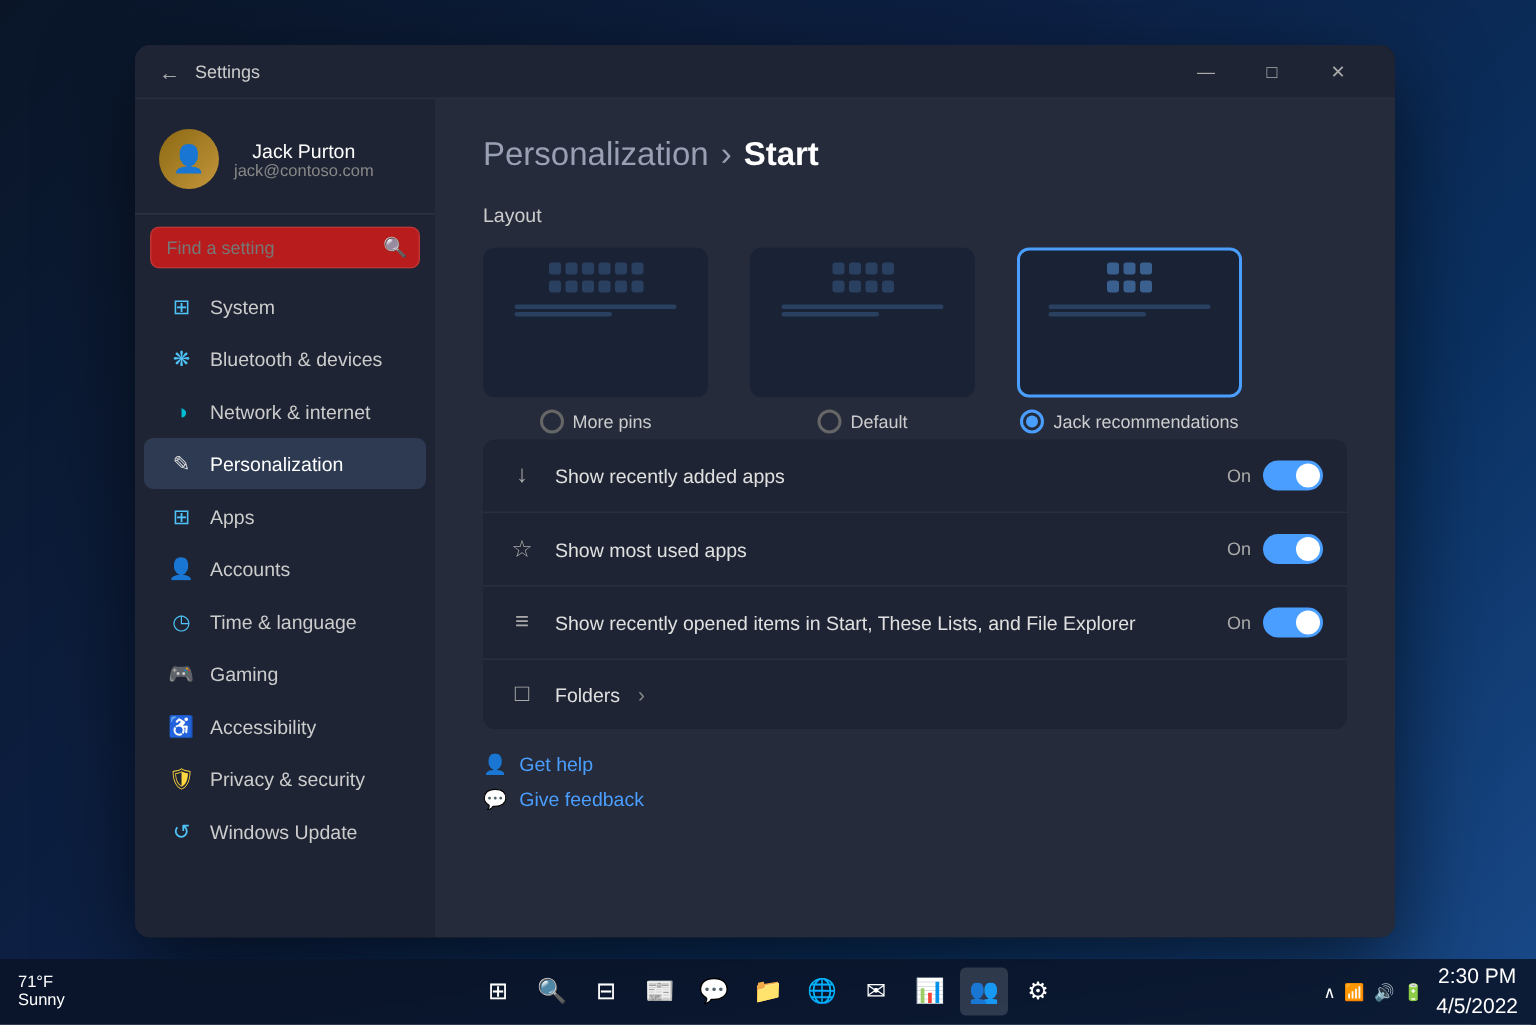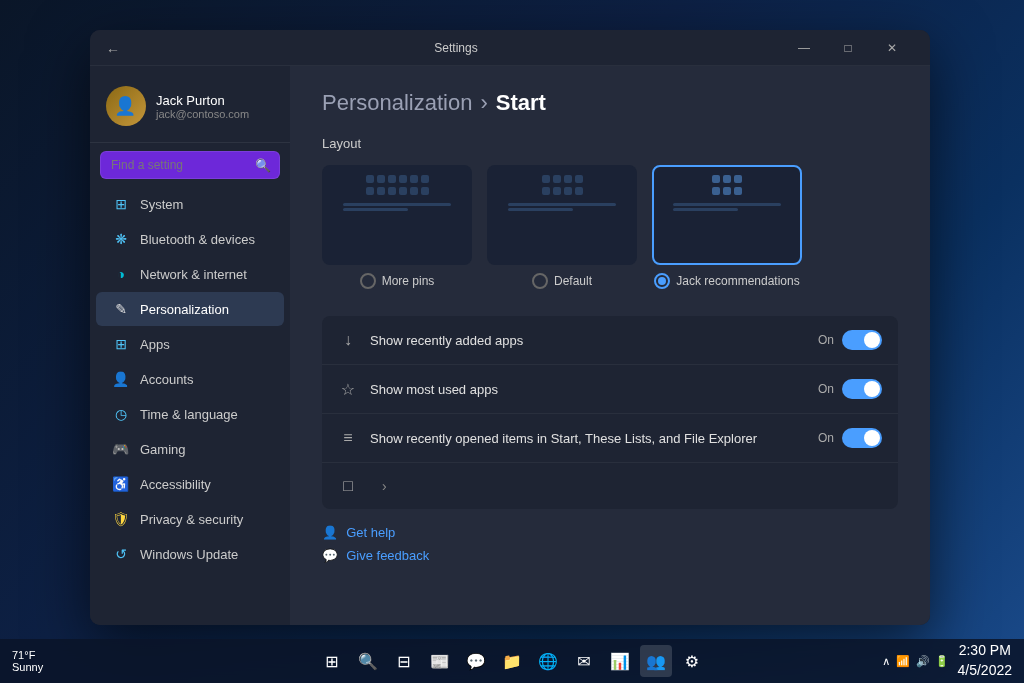--- a/index.html
+++ b/index.html
@@ -105,21 +105,20 @@
     .title-bar-back {
       color: #aaa;
       font-size: 14px;
       margin-right: 10px;
       cursor: pointer;
     }
     .title-bar-title {
       color: #ccc;
       font-size: 12px;
       flex: 1;
-      text-align: center;
     }
     .window-controls {
       display: flex;
       gap: 0;
     }
     .window-btn {
       width: 44px;
       height: 32px;
       display: flex;
       align-items: center;
@@ -165,34 +164,35 @@
       display: flex;
       align-items: center;
       justify-content: center;
       font-size: 18px;
       color: #fff;
     }
     .user-info .user-name {
       color: #fff;
       font-size: 13px;
       font-weight: 500;
+      text-align: center;
     }
     .user-info .user-email {
       color: #888;
       font-size: 11px;
     }
 
     
     .search-box {
       margin: 0 10px 8px;
       position: relative;
     }
     .search-input {
       width: 100%;
-      background: #6d28d9;
+      background: #b91c1c;
       border: 1px solid rgba(255,255,255,0.1);
       border-radius: 6px;
       padding: 6px 30px 6px 10px;
       color: #ccc;
       font-size: 12px;
       outline: none;
     }
     .search-input::placeholder { color: #777; }
     .search-icon {
       position: absolute;
@@ -258,22 +258,22 @@
 
     
     .section-label {
       color: #ccc;
       font-size: 13px;
       margin-bottom: 14px;
     }
 
     .layout-options {
       display: flex;
-      gap: 15px;
-      margin-bottom: 27px;
+      gap: 28px;
+      margin-bottom: 4px;
       align-items: center;
     }
     .layout-option {
       display: flex;
       flex-direction: column;
       align-items: center;
       gap: 8px;
       cursor: pointer;
     }
     .layout-preview {
@@ -621,20 +621,21 @@
 
       <span class="toggle-label">On</span>
       <div class="toggle"></div>
 
     </div>
   </div>
           <div class="setting-row">
     <span class="setting-row-icon">□</span>
 
       <div>
+        <div class="setting-row-text">Folders</div>
       </div>
 
     <div class="setting-row-right">
       <span class="chevron-right">›</span>
     </div>
   </div>
         </div>
 
       <div class="help-links">
         <a class="help-link">

